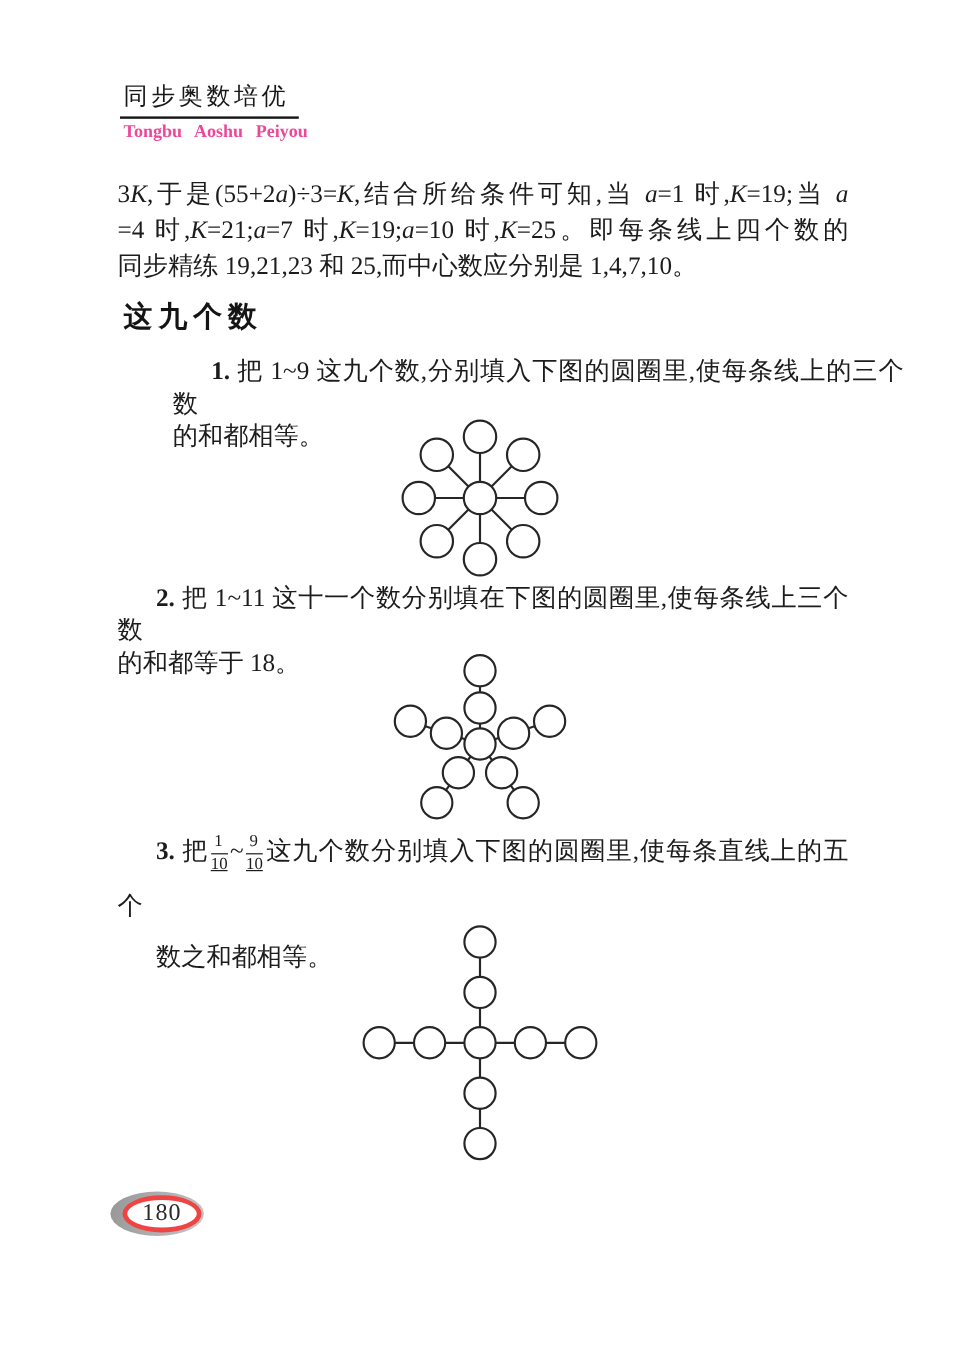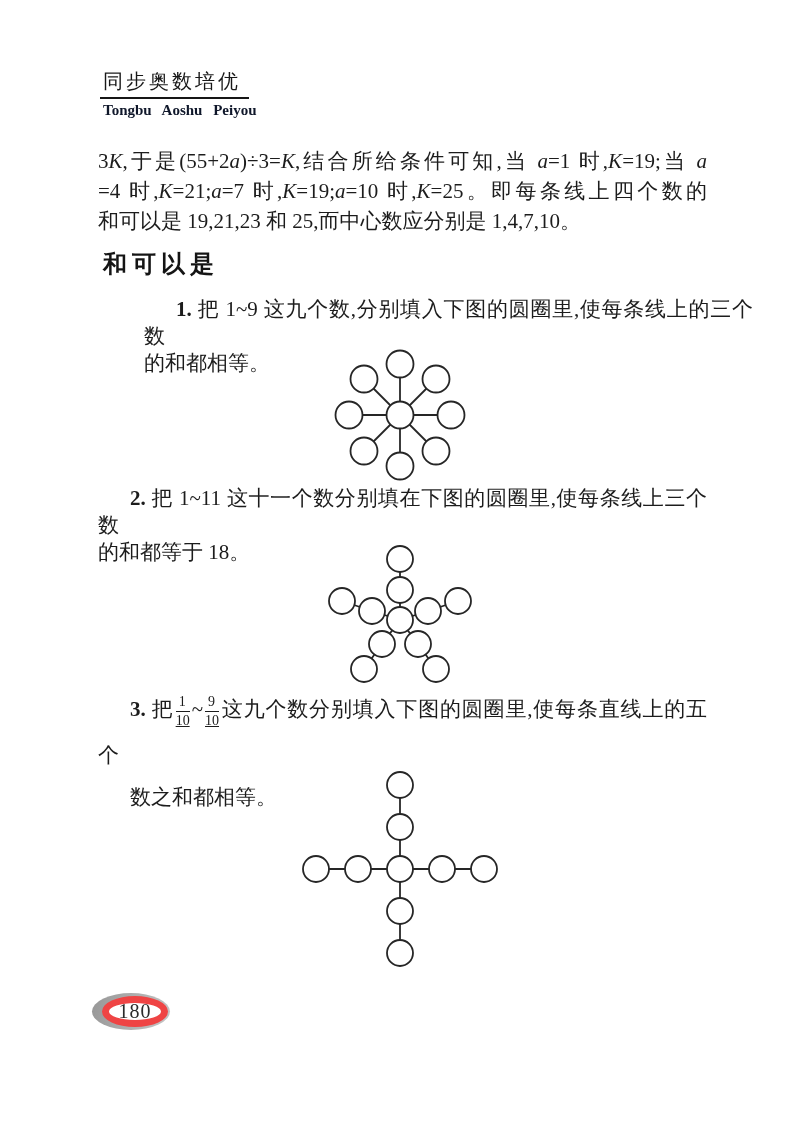--- a/index.html
+++ b/index.html
@@ -8,21 +8,21 @@
     font-family: "Liberation Serif", "DejaVu Serif", serif; color: #1c1c1c; overflow: hidden;
   }
   
   .hdr { position: absolute; left: 100px; top: 68px; }
   .hdr-cn {
     display: inline-block; font-size: 20px; letter-spacing: 3px; line-height: 27px;
     padding: 0 8px 2px 3px; border-bottom: 2px solid #161616; white-space: nowrap; color: #181818;
   }
   .hdr-py {
     font-size: 15px; font-weight: bold; line-height: 16px; padding: 3px 0 0 3px;
-    word-spacing: 7px; white-space: nowrap; color: #0f172a;
+    word-spacing: 7px; white-space: nowrap; color: #ec4899;
   }
   
   .para { position: absolute; left: 98px; top: 146px; width: 609px; font-size: 21px; line-height: 30px; }
   .prob { position: absolute; left: 98px; width: 609px; font-size: 21px; line-height: 27px; }
   .p1 { top: 296px; margin-left: 46px; } .p2 { top: 485px; } .p3 { top: 686px; }
   .p3 .fracline { line-height: 46px; }
   .p3 .lastline { margin-top: 6px; margin-left: 32px; }
   .line { }
   .just { text-align: justify; text-align-last: justify; }
   .indent { text-indent: 32px; }
@@ -42,41 +42,41 @@
   .d2 { left: 300px; top: 539px; }
   .d3 { left: 295px; top: 769px; }
   
   .oval { position: absolute; left: 92px; top: 993px; width: 78px; height: 37px; }
   .oval-outer {
     position: absolute; left: 0; top: 0; right: 0; bottom: 0; border-radius: 50%;
     background: linear-gradient(105deg, #969696, #c6c6c6);
   }
   .oval-inner {
     position: absolute; left: 10px; top: 3px; right: 2px; bottom: 3px; background: #ffffff;
-    border: 7px solid #ef4444; border-radius: 50%; display: flex; align-items: center;
+    border: 4px solid #ef4444; border-radius: 50%; display: flex; align-items: center;
     justify-content: center; font-size: 20px; letter-spacing: 1px; color: #2b2b2b;
   }
 </style>
 </head>
 <body>
 
 <div class="page">
 
   <div class="hdr">
     <div class="hdr-cn">同步奥数培优</div>
     <div class="hdr-py">Tongbu  Aoshu  Peiyou</div>
   </div>
 
   <div class="para">
     <div class="line just"><span class="">3</span><span class="mi ">K</span><span class="">,于是(55+2</span><span class="mi ">a</span><span class="">)÷3=</span><span class="mi ">K</span><span class="">,结合所给条件可知,当 </span><span class="mi ">a</span><span class="">=1 时,</span><span class="mi ">K</span><span class="">=19;当 </span><span class="mi ">a</span></div>
     <div class="line just"><span class="">=4 时,</span><span class="mi ">K</span><span class="">=21;</span><span class="mi ">a</span><span class="">=7 时,</span><span class="mi ">K</span><span class="">=19;</span><span class="mi ">a</span><span class="">=10 时,</span><span class="mi ">K</span><span class="">=25。即每条线上四个数的</span></div>
-    <div class="line"><span class="">和可以是 19,21,23 和 25,而中心数应分别是 1,4,7,10。</span></div>
+    <div class="line"><span class="">同步精练 19,21,23 和 25,而中心数应分别是 1,4,7,10。</span></div>
   </div>
 
-  <div class="sec">和可以是</div>
+  <div class="sec">这九个数</div>
 
   <div class="prob p1">
     <div class="line just indent"><span class="bold">1.</span><span class=""> 把 1~9 这九个数,分别填入下图的圆圈里,使每条线上的三个数</span></div>
     <div class="line"><span class="">的和都相等。</span></div>
   </div>
 
   <div class="diagram d1"><svg width="140" height="140" viewBox="0 0 140 140">
         <line x1="70" y1="70" x2="70" y2="19" stroke="#262626" stroke-width="1.8"></line>
         <line x1="70" y1="70" x2="106" y2="34" stroke="#262626" stroke-width="1.8"></line>
         <line x1="70" y1="70" x2="121" y2="70" stroke="#262626" stroke-width="1.8"></line>

